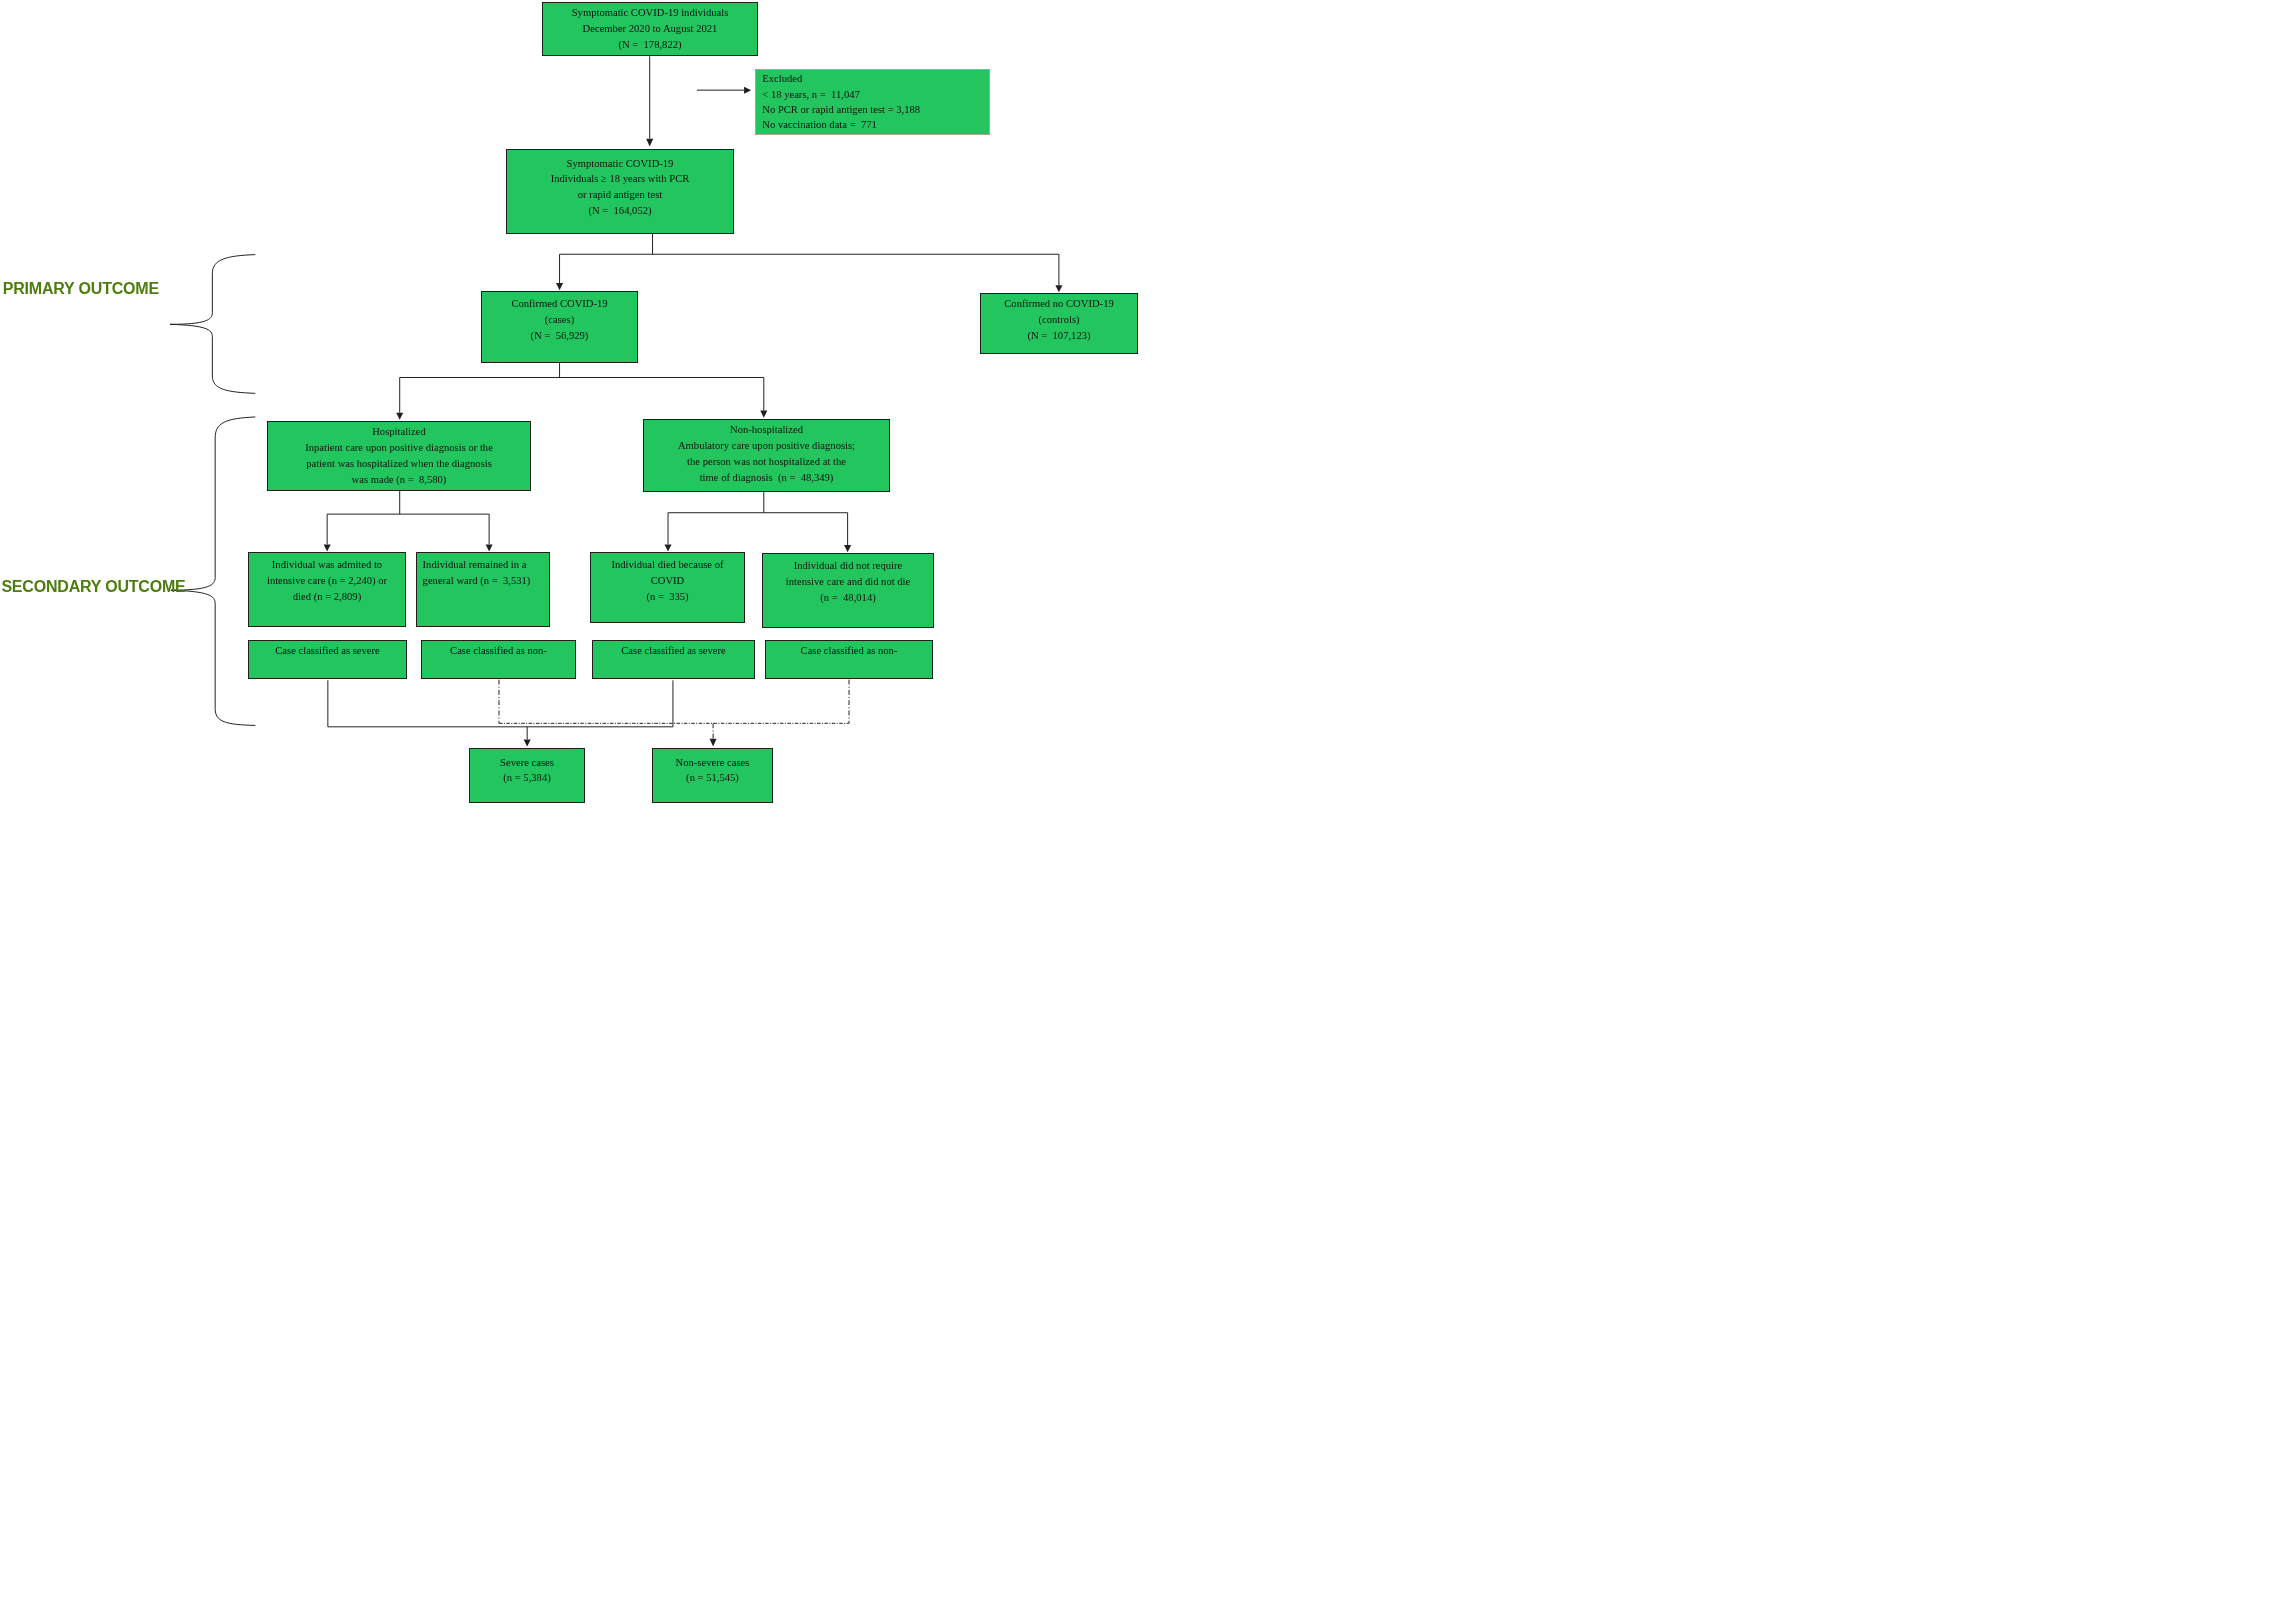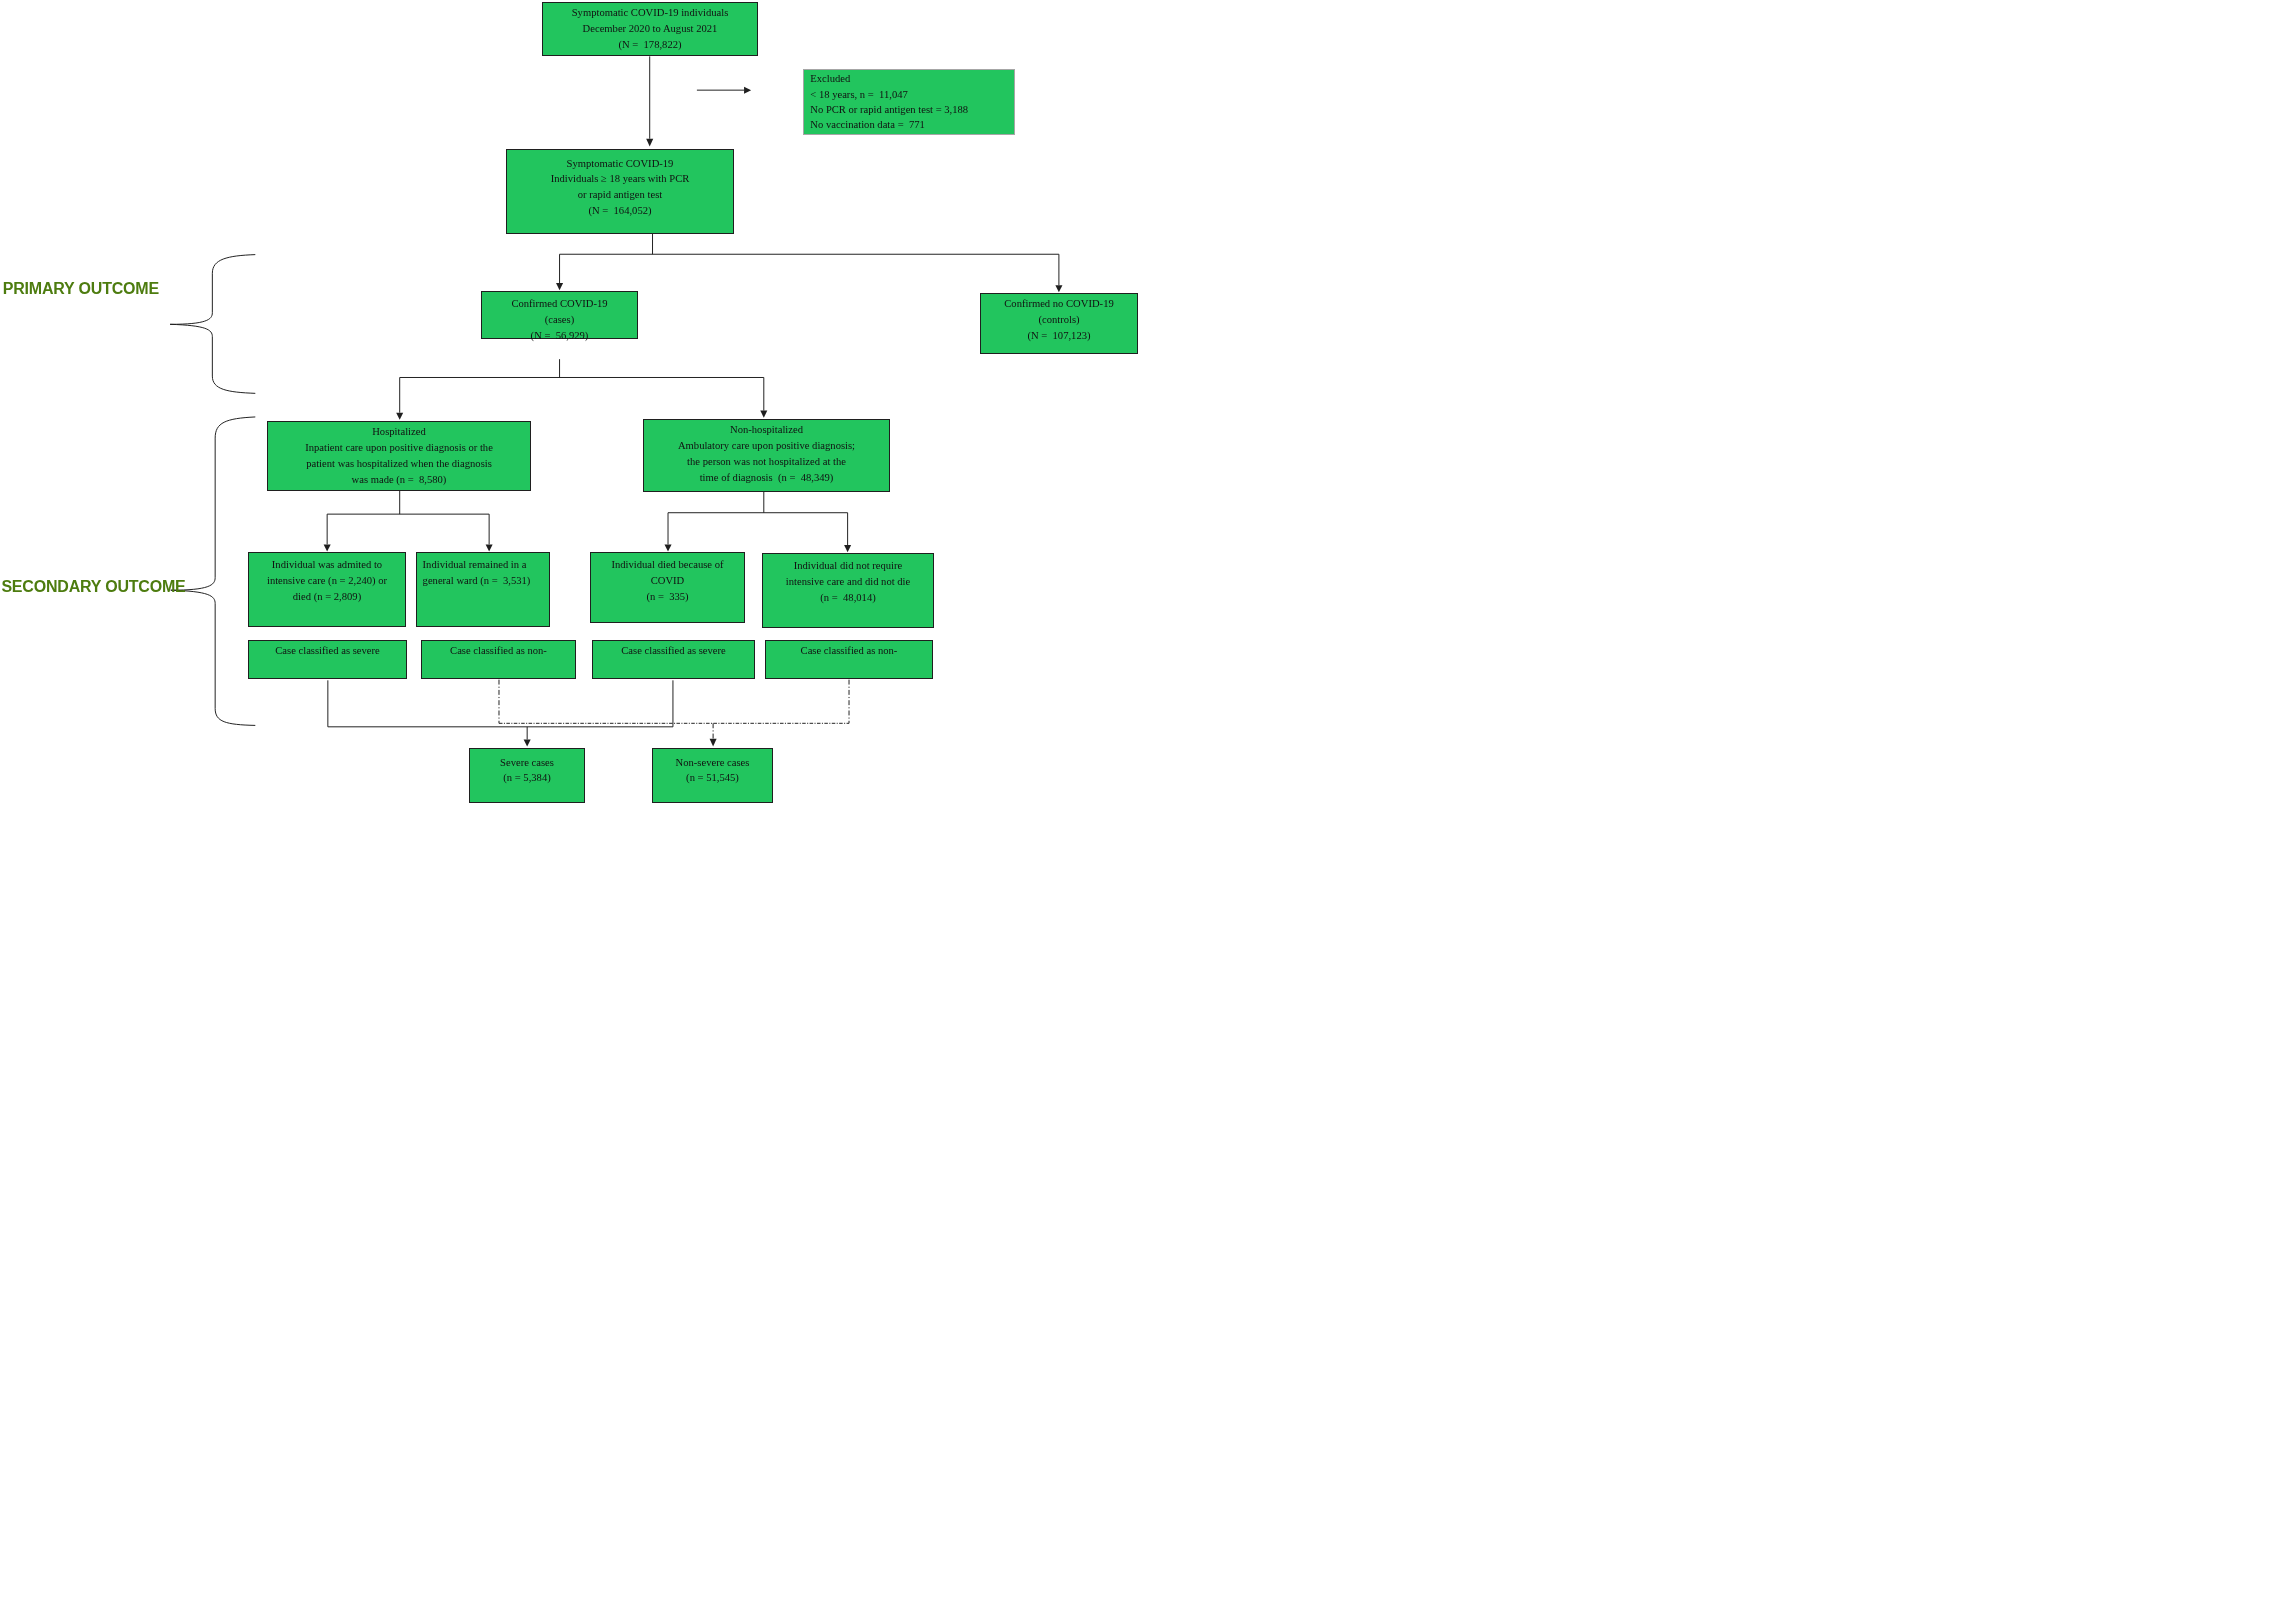--- a/index.html
+++ b/index.html
@@ -82,35 +82,35 @@
 
   <div class="outcome-label" style="left:2.8px;top:280px;">PRIMARY OUTCOME</div>
   <div class="outcome-label" style="left:1.4px;top:578px;">SECONDARY OUTCOME</div>
 
   <div class="box padtop3" style="left:542px;top:2.1px;width:216px;height:54px;">
       <div>Symptomatic COVID-19 individuals</div>
       <div>December 2020 to August 2021</div>
       <div>(N =  178,822)</div>
     </div>
 
-  <div class="box thin leftalign" style="left:755px;top:69px;width:212px;height:66px;padding-left:6.3px;line-height:1.45;margin-left:48px;">
+  <div class="box thin leftalign" style="left:755px;top:69px;width:235px;height:66px;padding-left:6.3px;line-height:1.45;">
       <div>Excluded</div>
       <div>&lt; 18 years, n =  11,047</div>
       <div>No PCR or rapid antigen test = 3,188</div>
       <div>No vaccination data =  771</div>
     </div>
 
   <div class="box padtop8" style="left:506px;top:149px;width:228px;height:85px;">
       <div>Symptomatic COVID-19</div>
       <div>Individuals ≥ 18 years with PCR</div>
       <div>or rapid antigen test</div>
       <div>(N =  164,052)</div>
     </div>
 
-  <div class="box padtop6" style="left:481px;top:291px;width:157px;height:48px;">
+  <div class="box padtop6" style="left:481px;top:291px;width:157px;height:72px;">
       <div>Confirmed COVID-19</div>
       <div>(cases)</div>
       <div>(N =  56,929)</div>
     </div>
 
   <div class="box padtop3" style="left:980px;top:293px;width:158px;height:61px;">
       <div>Confirmed no COVID-19</div>
       <div>(controls)</div>
       <div>(N =  107,123)</div>
     </div>

